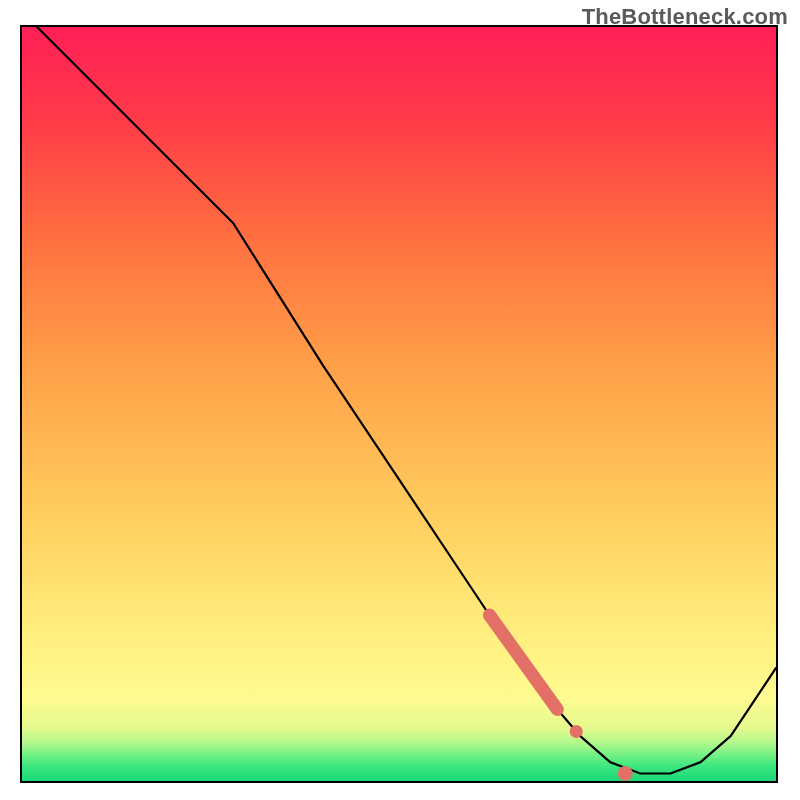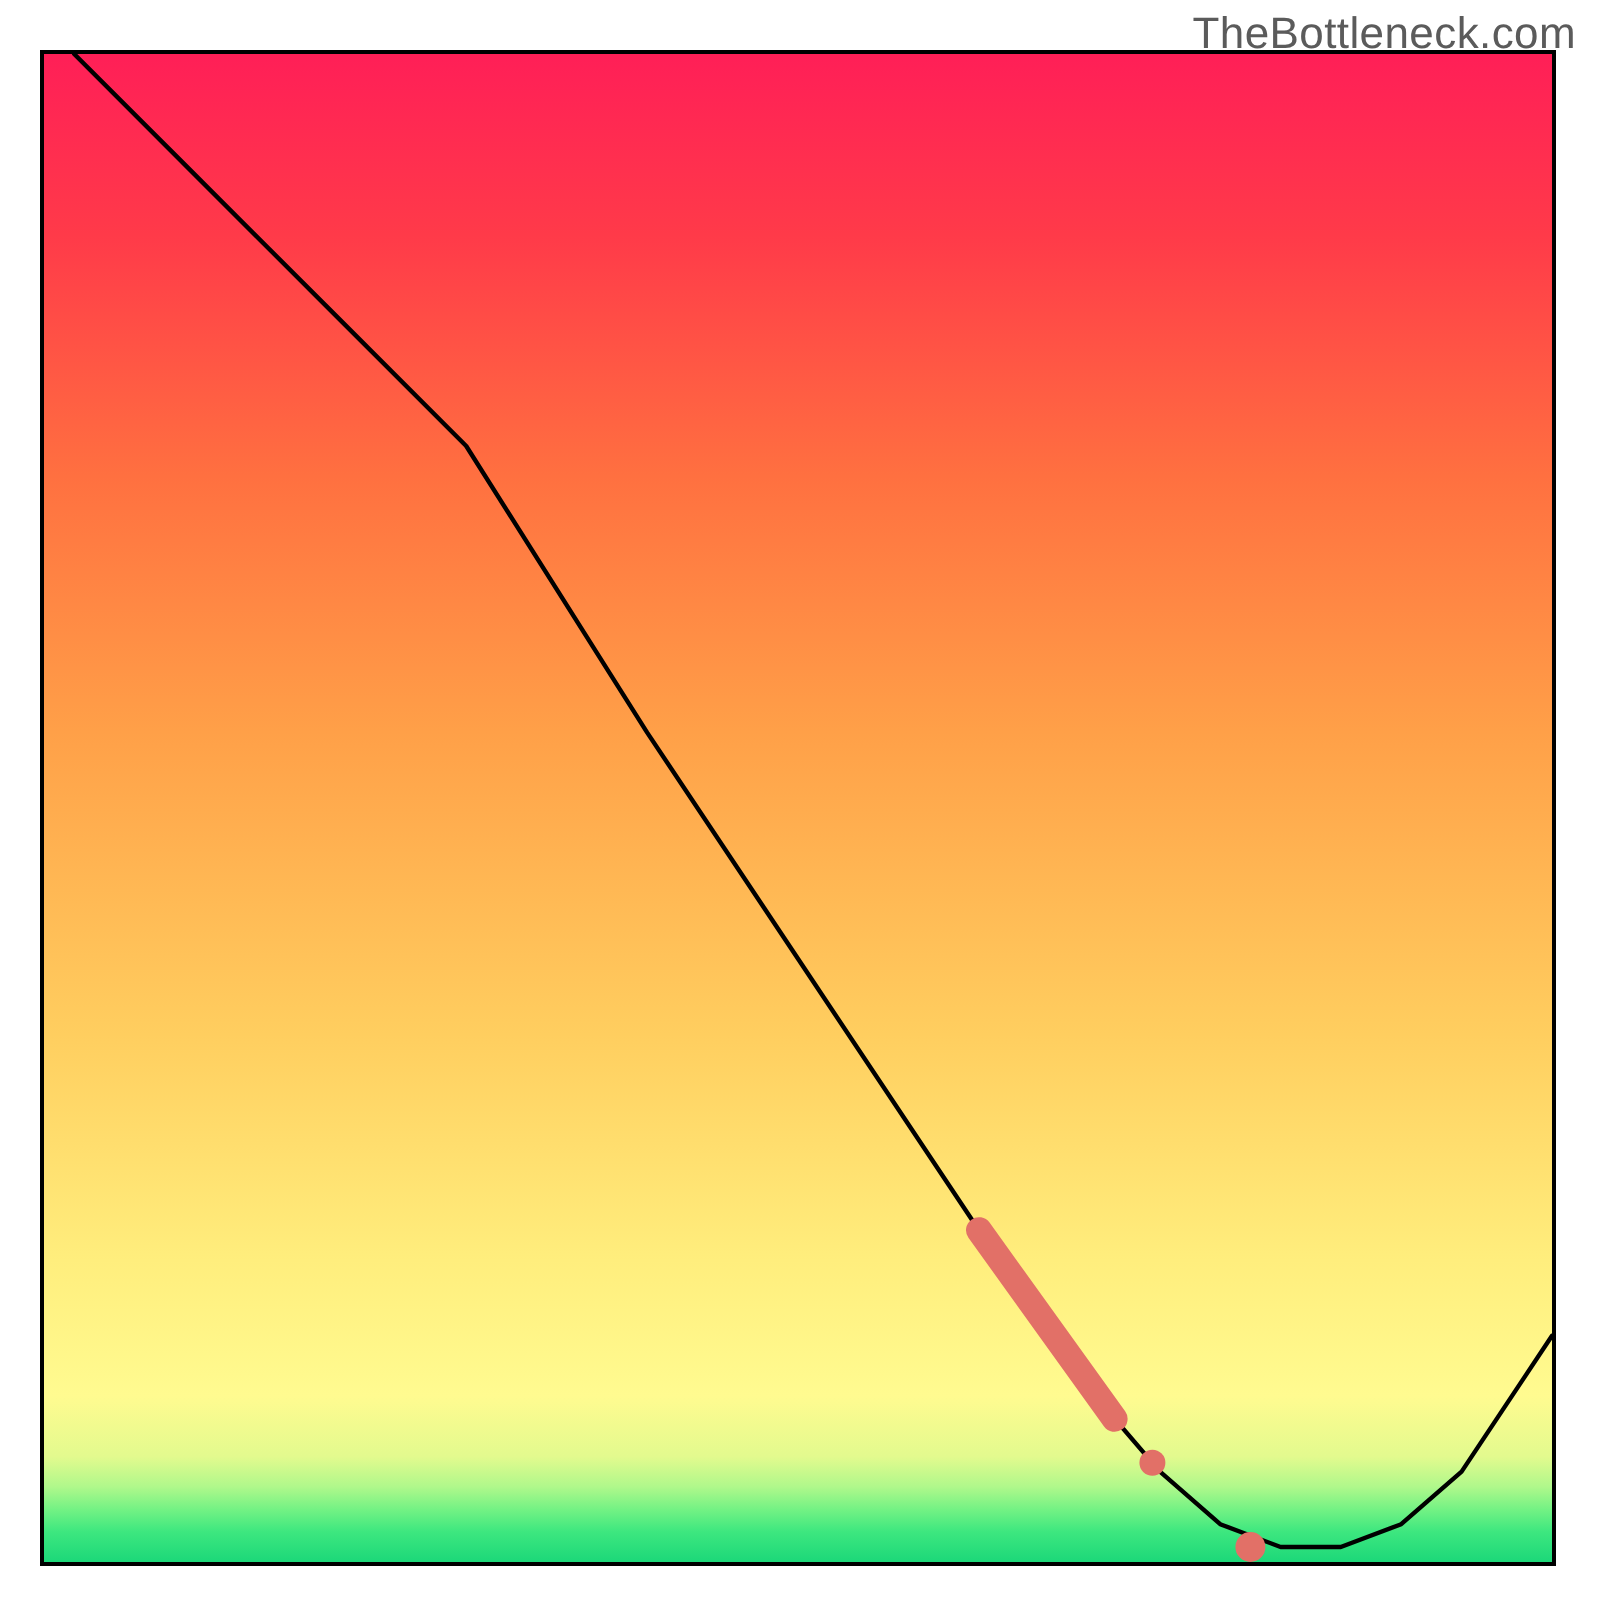--- a/index.html
+++ b/index.html
@@ -14,21 +14,21 @@
     position: relative;
     width: 800px;
     height: 800px;
     background: #ffffff;
   }
   .watermark {
     position: absolute;
     top: 4px;
     right: 12px;
     font-size: 22px;
-    font-weight: 400;
+    font-weight: 700;
     color: #5b5b5b;
     letter-spacing: 0.2px;
     z-index: 50;
     user-select: none;
   }
   .plot-border {
     position: absolute;
     left: 20px;
     top: 25px;
     width: 758px;

